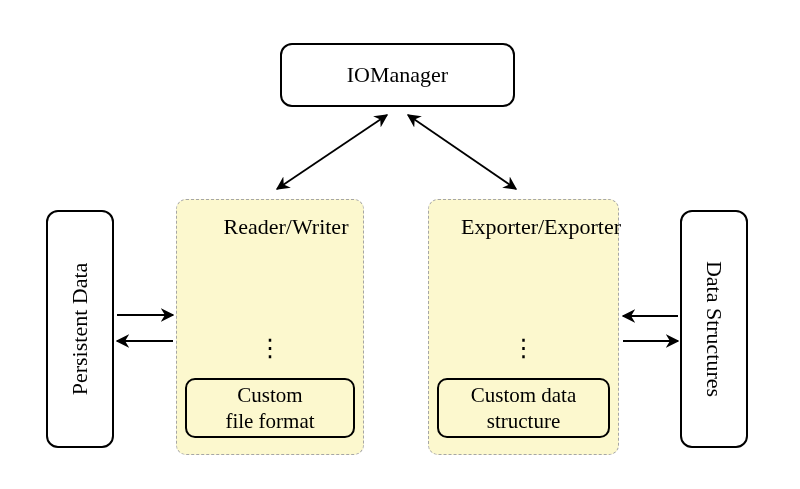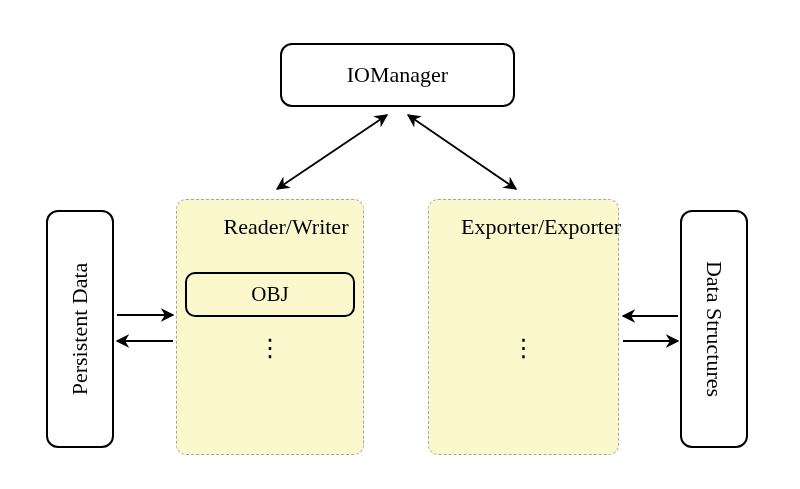--- a/index.html
+++ b/index.html
@@ -124,22 +124,25 @@
   <div class="node" id="persistent-data">
     <span class="vlabel rot-ccw">Persistent Data</span>
   </div>
 
   <div class="node" id="data-structures">
     <span class="vlabel rot-cw">Data Structures</span>
   </div>
 
   <div class="group" id="reader-writer">
     <div class="group-title">Reader/Writer</div>
-    <div class="inner-box inner-top">OBJ</div>
     <div class="dots">⋮</div>
+    <div class="inner-box inner-bottom">Custom
+file format</div>
   </div>
 
   <div class="group" id="importer-exporter">
     <div class="group-title">Exporter/Exporter</div>
     <div class="dots">⋮</div>
+    <div class="inner-box inner-bottom">Custom data
+structure</div>
   </div>
 
 </div>
 
 </body></html>

